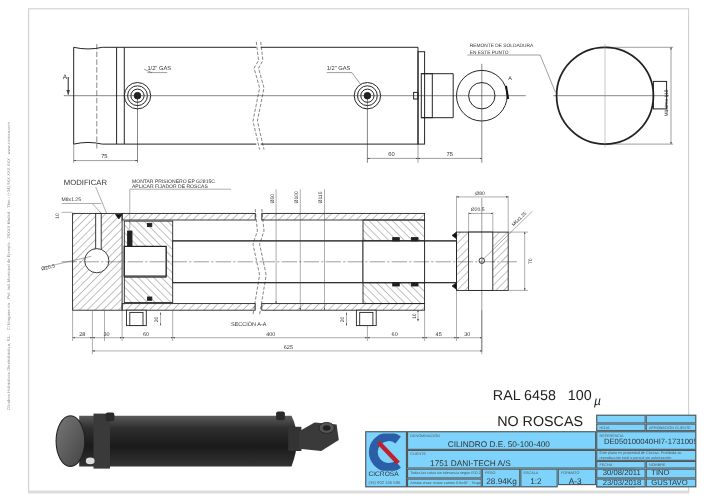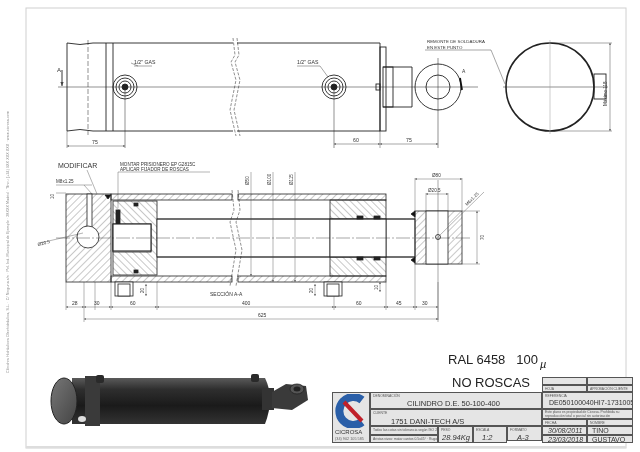--- a/index.html
+++ b/index.html
@@ -2,24 +2,24 @@
 <html><head>
 <meta charset="utf-8">
 <style>
   html,body{margin:0;padding:0;background:#fff;}
   body{width:640px;height:452px;position:relative;overflow:hidden;font-family:"Liberation Sans",sans-serif;color:#222;}
   #sheet{position:absolute;left:0;top:0;width:640px;height:452px;}
   svg text{font-family:"Liberation Sans",sans-serif;}
   .side-note{position:absolute;left:4px;top:40px;width:10px;height:410px;}
   .side-note span{position:absolute;left:-196px;top:200px;width:400px;transform:rotate(-90deg);font-size:3.6px;color:#888;white-space:nowrap;text-align:center;letter-spacing:0.1px;}
   .title-block{position:absolute;left:332px;top:377px;width:301px;height:66px;}
-  .tb-cell{position:absolute;box-sizing:border-box;border:0.6px solid #555;background:#e5e5e5;overflow:hidden;}
+  .tb-cell{position:absolute;box-sizing:border-box;border:0.6px solid #555;background:#7dd3fc;overflow:hidden;}
   .tb-lbl{position:absolute;left:2px;top:1px;font-size:3.4px;color:#555;white-space:nowrap;}
   .tb-val{position:absolute;font-size:7.5px;color:#333;white-space:nowrap;}
-  .tb-val.it{font-style:italic;}
+  .tb-val.it{}
   .ral{position:absolute;left:448px;top:352px;font-size:13px;color:#222;white-space:nowrap;}
   .ral .mu{font-style:italic;font-size:11px;position:relative;top:4px;margin-left:2px;}
   .nolaser{position:absolute;left:452px;top:375px;font-size:13px;color:#222;white-space:nowrap;}
 </style>
 </head>
 <body>
 
 <div id="sheet">
 <svg width="640" height="452" viewBox="0 0 640 452" xmlns="http://www.w3.org/2000/svg">
   <defs>

